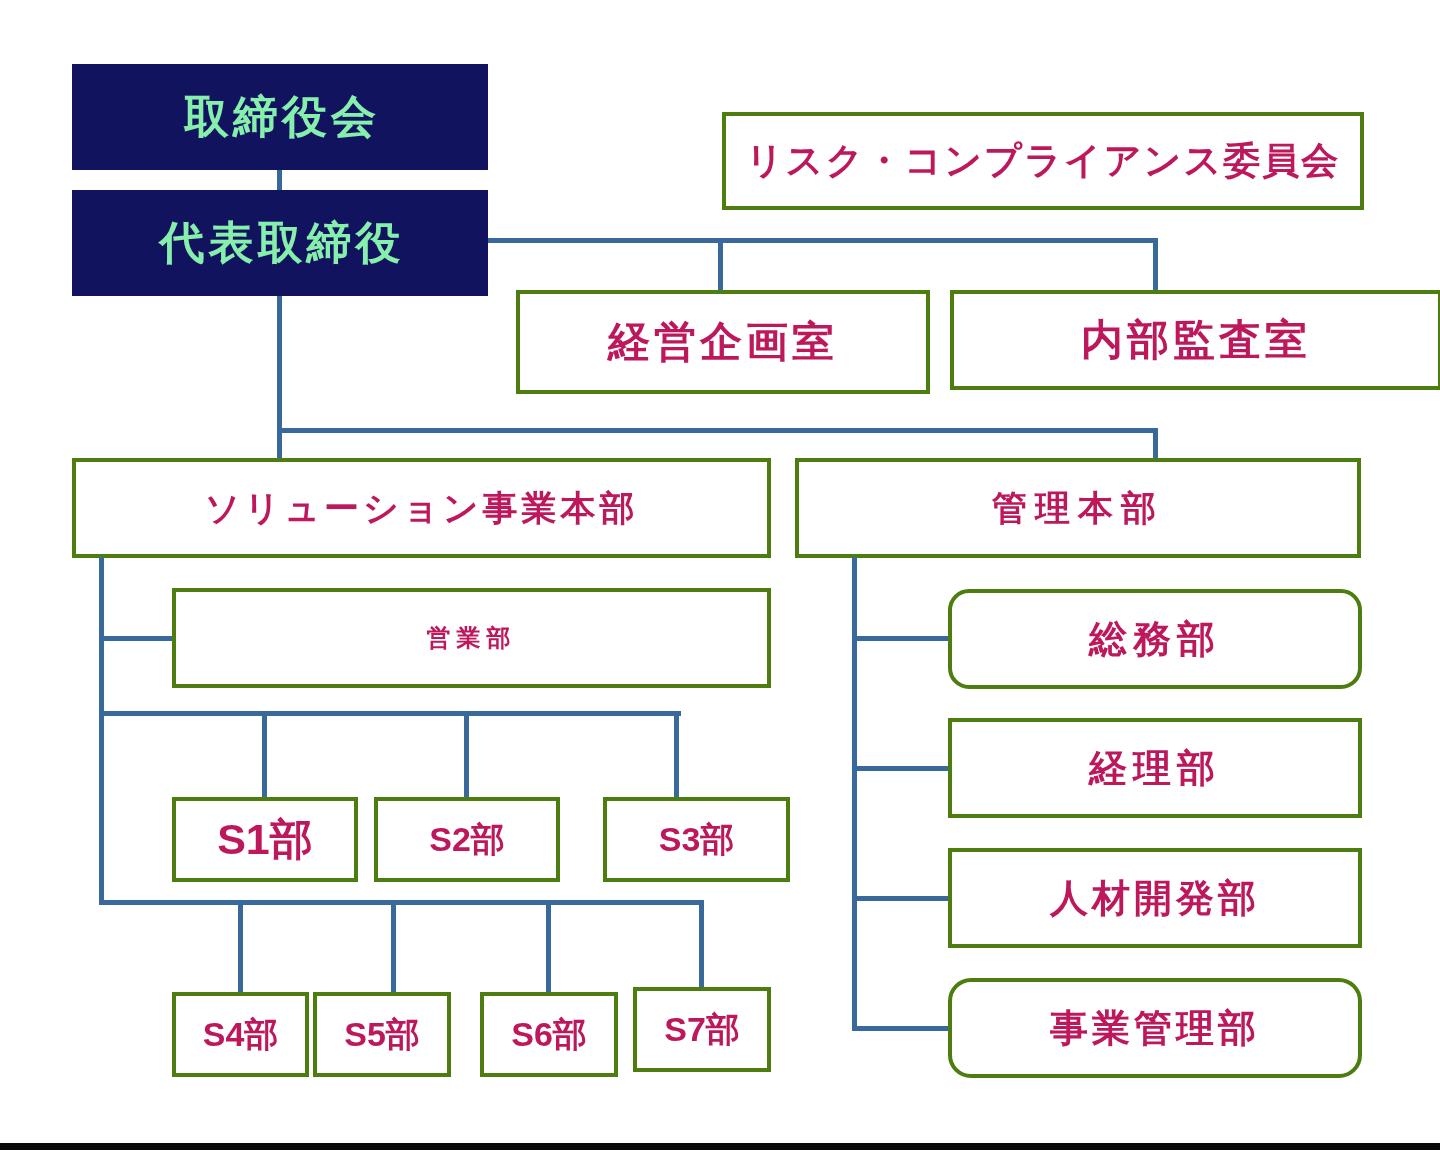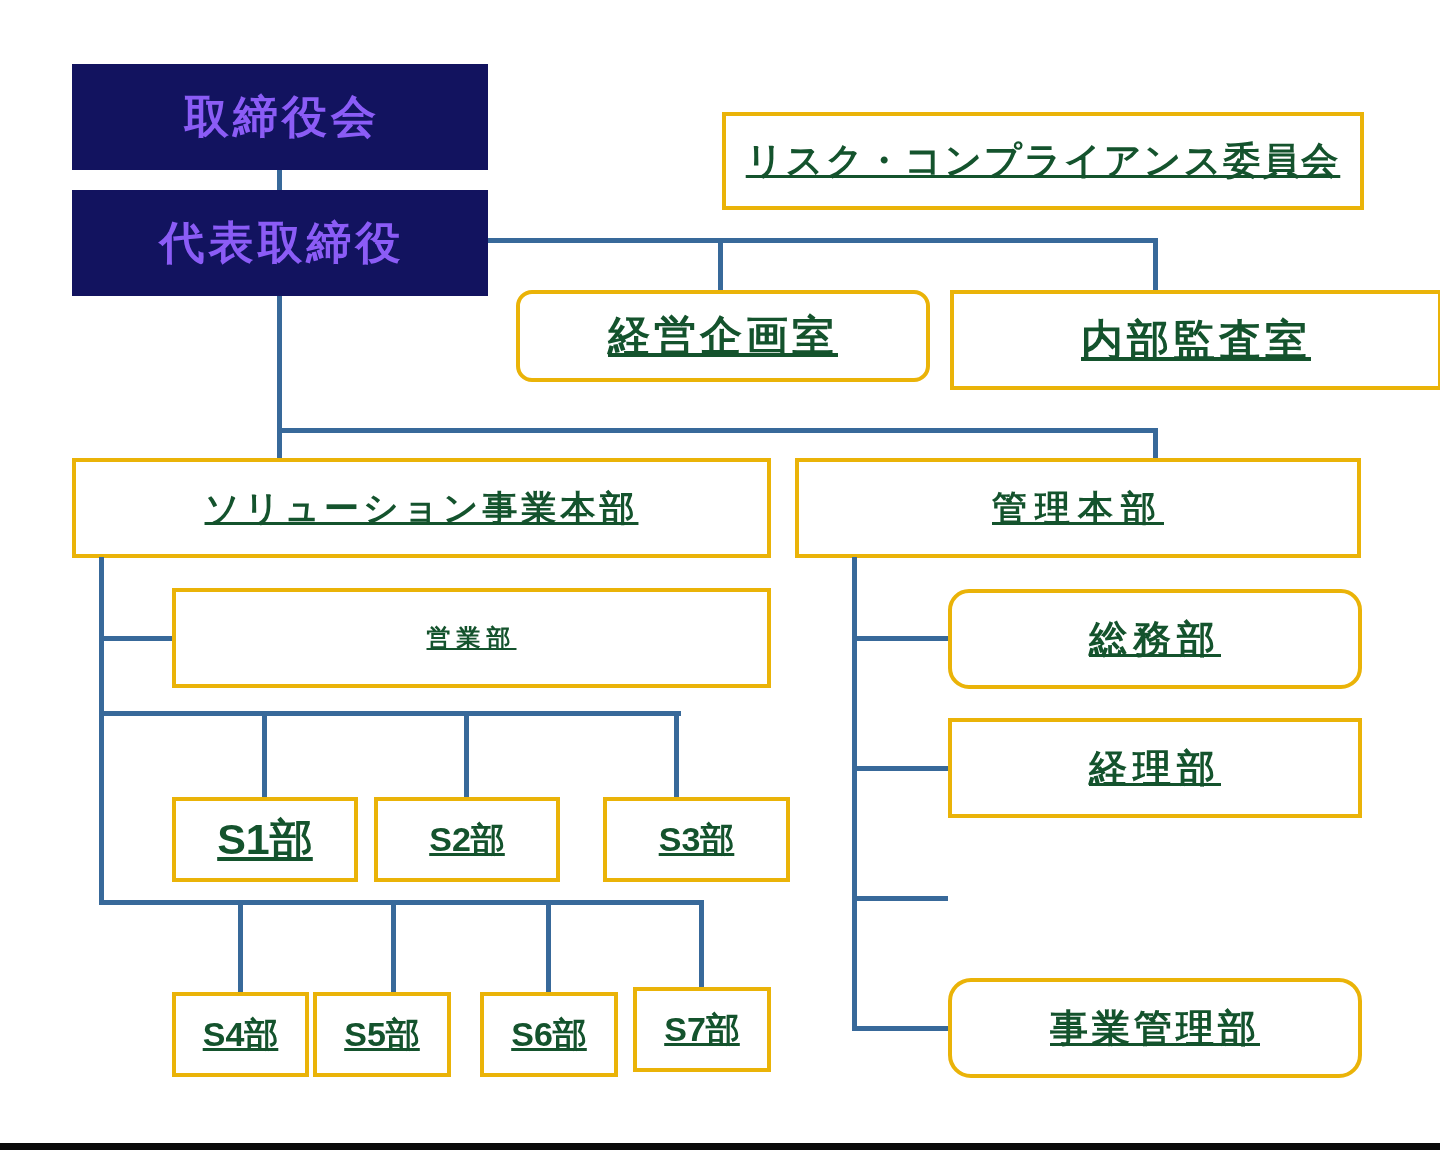--- a/index.html
+++ b/index.html
@@ -6,57 +6,58 @@
   html,body{margin:0;padding:0;background:#ffffff;}
   .stage{
     position:relative;width:1440px;height:1152px;background:#ffffff;overflow:hidden;
     font-family:"Liberation Sans","DejaVu Sans",sans-serif;font-weight:700;
   }
   .box{
     position:absolute;display:flex;align-items:center;justify-content:center;
     box-sizing:border-box;text-align:center;white-space:nowrap;
   }
   .navy{
-    background:#12135f;color:#8b5cf6;font-size:45px;letter-spacing:4px;padding-left:4px;
+    background:#12135f;color:#86efac;font-size:45px;letter-spacing:4px;padding-left:4px;
   }
   .outline{
-    background:#ffffff;border:4px solid #eab308;color:#14532d;text-decoration:underline;
+    background:#ffffff;border:4px solid #4d7c0f;color:#be185d;
   }
   .conn{position:absolute;background:#38699a;}
   .rule{position:absolute;background:#0a0a0a;}
 </style>
 </head>
 <body>
 
 <div class="stage">
 
   <div class="box navy" style="left:72px;top:64px;width:416px;height:106px;">取締役会</div>
   <div class="box navy" style="left:72px;top:190px;width:416px;height:106px;">代表取締役</div>
 
   <div class="box outline" style="left:722px;top:112px;width:642px;height:98px;font-size:37px;letter-spacing:2px;">リスク・コンプライアンス委員会</div>
 
-  <div class="box outline" style="left:516px;top:290px;width:414px;height:92px;font-size:42px;letter-spacing:4px;border-radius:16px;">経営企画室</div>
+  <div class="box outline" style="left:516px;top:290px;width:414px;height:104px;font-size:42px;letter-spacing:4px;">経営企画室</div>
   <div class="box outline" style="left:950px;top:290px;width:492px;height:100px;font-size:42px;letter-spacing:4px;">内部監査室</div>
 
   <div class="box outline" style="left:72px;top:458px;width:699px;height:100px;font-size:35px;letter-spacing:4px;">ソリューション事業本部</div>
   <div class="box outline" style="left:795px;top:458px;width:566px;height:100px;font-size:35px;letter-spacing:8px;">管理本部</div>
 
   <div class="box outline" style="left:172px;top:588px;width:599px;height:100px;font-size:24px;letter-spacing:6px;">営業部</div>
 
   <div class="box outline" style="left:172px;top:797px;width:186px;height:85px;font-size:43px;">S1部</div>
   <div class="box outline" style="left:374px;top:797px;width:186px;height:85px;font-size:34px;">S2部</div>
   <div class="box outline" style="left:603px;top:797px;width:187px;height:85px;font-size:34px;">S3部</div>
 
   <div class="box outline" style="left:172px;top:992px;width:137px;height:85px;font-size:34px;">S4部</div>
   <div class="box outline" style="left:313px;top:992px;width:138px;height:85px;font-size:34px;">S5部</div>
   <div class="box outline" style="left:480px;top:992px;width:138px;height:85px;font-size:34px;">S6部</div>
   <div class="box outline" style="left:633px;top:987px;width:138px;height:85px;font-size:34px;">S7部</div>
 
   <div class="box outline" style="left:948px;top:589px;width:414px;height:100px;font-size:38px;letter-spacing:6px;border-radius:21px;">総務部</div>
   <div class="box outline" style="left:948px;top:718px;width:414px;height:100px;font-size:38px;letter-spacing:6px;">経理部</div>
+  <div class="box outline" style="left:948px;top:848px;width:414px;height:100px;font-size:38px;letter-spacing:4px;">人材開発部</div>
   <div class="box outline" style="left:948px;top:978px;width:414px;height:100px;font-size:38px;letter-spacing:4px;border-radius:23px;">事業管理部</div>
 
   <div class="conn" style="left:277px;top:170px;width:5px;height:20px;"></div>
 
   <div class="conn" style="left:488px;top:238px;width:670px;height:5px;"></div>
   <div class="conn" style="left:718px;top:241px;width:5px;height:49px;"></div>
   <div class="conn" style="left:1153px;top:241px;width:5px;height:49px;"></div>
 
   <div class="conn" style="left:277px;top:296px;width:5px;height:162px;"></div>
   <div class="conn" style="left:277px;top:428px;width:881px;height:5px;"></div>

